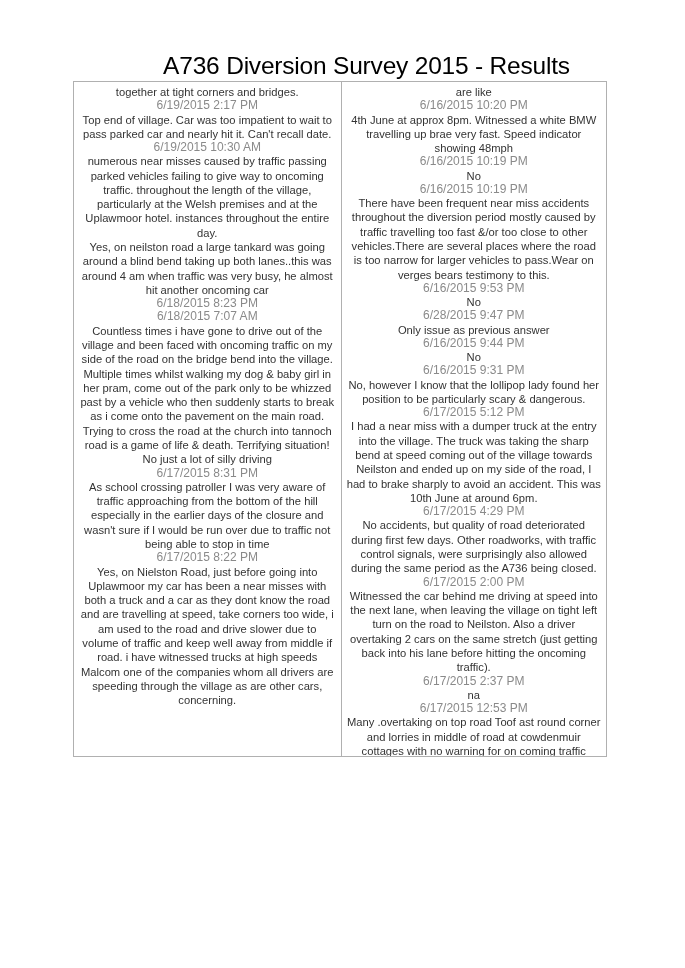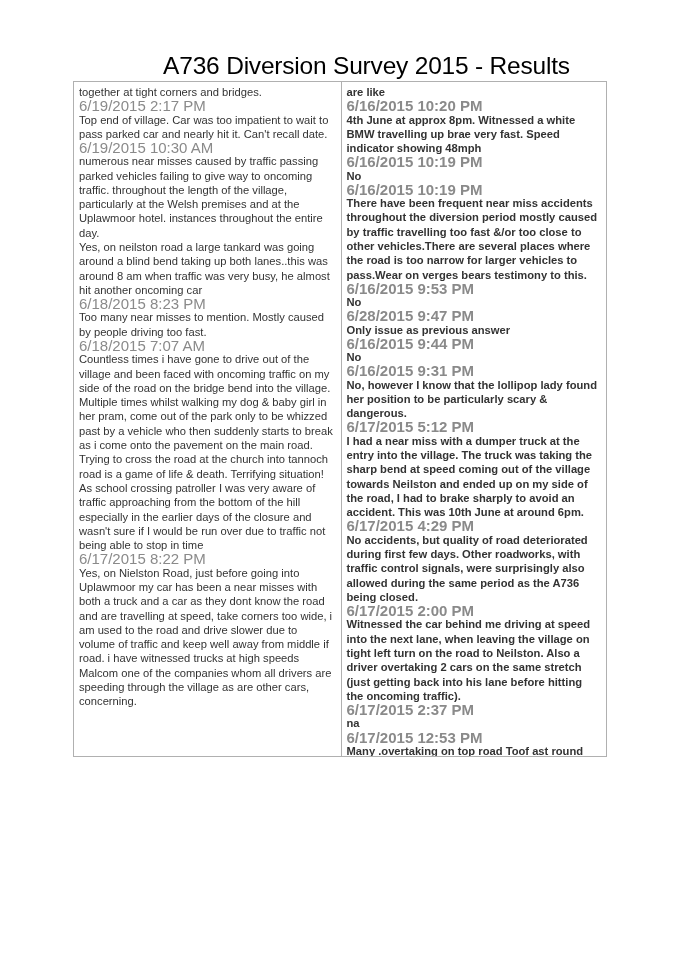--- a/index.html
+++ b/index.html
@@ -45,41 +45,41 @@
     height: 676px;
     border: 1px solid #b0b0b0;
     box-sizing: border-box;
     display: flex;
     background: #ffffff;
   }
   .col {
     box-sizing: border-box;
     padding: 3px 5px 4px 5px;
     overflow: hidden;
+    text-align: center;
   }
   .col-left {
     width: 268px;
     border-right: 1px solid #b0b0b0;
   }
   .col-right {
     width: 265px;
-    font-weight: bold;
   }
   .entry {
     margin: 0;
   }
   .entry-text {
     font-size: 11.2px;
     line-height: 14.3px;
     color: #333333;
     margin: 0;
     word-wrap: break-word;
   }
   .entry-time {
-    font-size: 15px;
+    font-size: 12px;
     line-height: 13.2px;
     color: #8a8a8a;
     margin: 0;
   }
 </style>
 </head>
 <body>
 
 <div class="page">
 
@@ -92,29 +92,32 @@
           <p class="entry-time">6/19/2015 2:17 PM</p>
         </div>
         <div class="entry">
           <p class="entry-text">Top end of village. Car was too impatient to wait to pass parked car and nearly hit it. Can't recall date.</p>
           <p class="entry-time">6/19/2015 10:30 AM</p>
         </div>
         <div class="entry">
           <p class="entry-text">numerous near misses caused by traffic passing parked vehicles failing to give way to oncoming traffic. throughout the length of the village, particularly at the Welsh premises and at the Uplawmoor hotel. instances throughout the entire day.</p>
         </div>
         <div class="entry">
-          <p class="entry-text">Yes, on neilston road a large tankard was going around a blind bend taking up both lanes..this was around 8 am when traffic was very busy, he almost hit another oncoming car</p>
+          <p class="entry-text">Yes, on neilston road a large tankard was going around a blind bend taking up both lanes..this was around 4 am when traffic was very busy, he almost hit another oncoming car</p>
           <p class="entry-time">6/18/2015 8:23 PM</p>
         </div>
         <div class="entry">
-          <p class="entry-text">Too many near misses to mention. Mostly caused by people driving too fast.</p>
           <p class="entry-time">6/18/2015 7:07 AM</p>
         </div>
         <div class="entry">
           <p class="entry-text">Countless times i have gone to drive out of the village and been faced with oncoming traffic on my side of the road on the bridge bend into the village. Multiple times whilst walking my dog &amp; baby girl in her pram, come out of the park only to be whizzed past by a vehicle who then suddenly starts to break as i come onto the pavement on the main road. Trying to cross the road at the church into tannoch road is a game of life &amp; death. Terrifying situation!</p>
+        </div>
+        <div class="entry">
+          <p class="entry-text">No just a lot of silly driving</p>
+          <p class="entry-time">6/17/2015 8:31 PM</p>
         </div>
         <div class="entry">
           <p class="entry-text">As school crossing patroller I was very aware of traffic approaching from the bottom of the hill especially in the earlier days of the closure and wasn't sure if I would be run over due to traffic not being able to stop in time</p>
           <p class="entry-time">6/17/2015 8:22 PM</p>
         </div>
         <div class="entry">
           <p class="entry-text">Yes, on Nielston Road, just before going into Uplawmoor my car has been a near misses with both a truck and a car as they dont know the road and are travelling at speed, take corners too wide, i am used to the road and drive slower due to volume of traffic and keep well away from middle if road. i have witnessed trucks at high speeds Malcom one of the companies whom all drivers are speeding through the village as are other cars, concerning.</p>
         </div>
       </div>
     <div class="col col-right">

